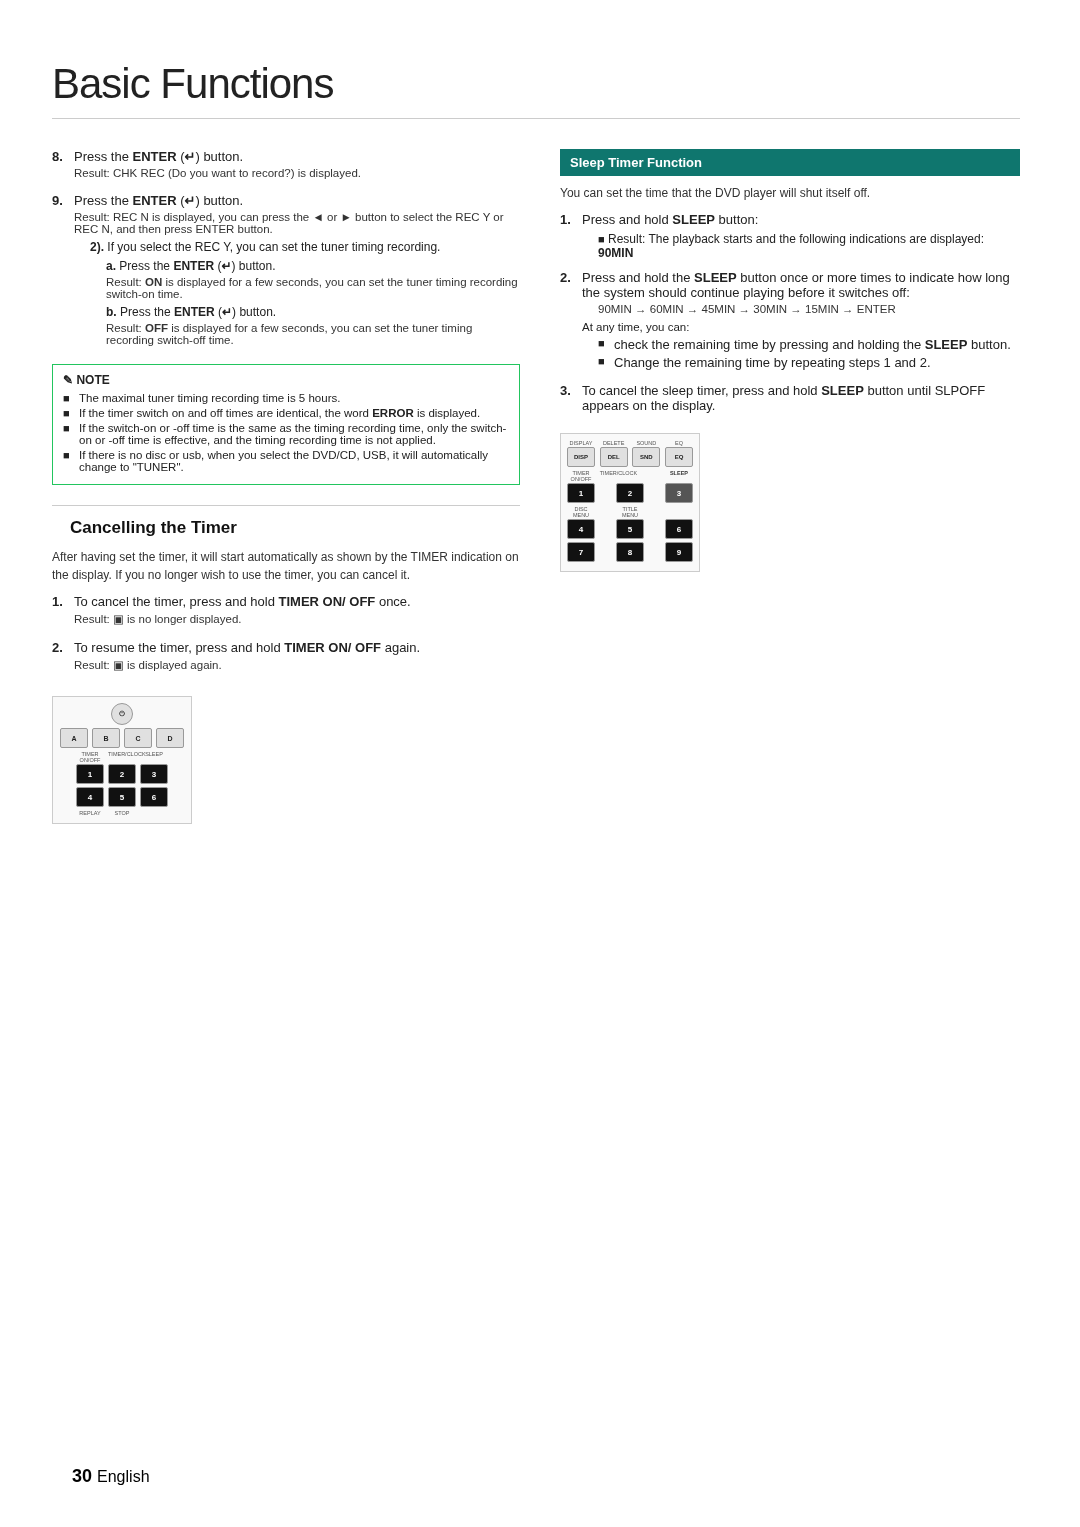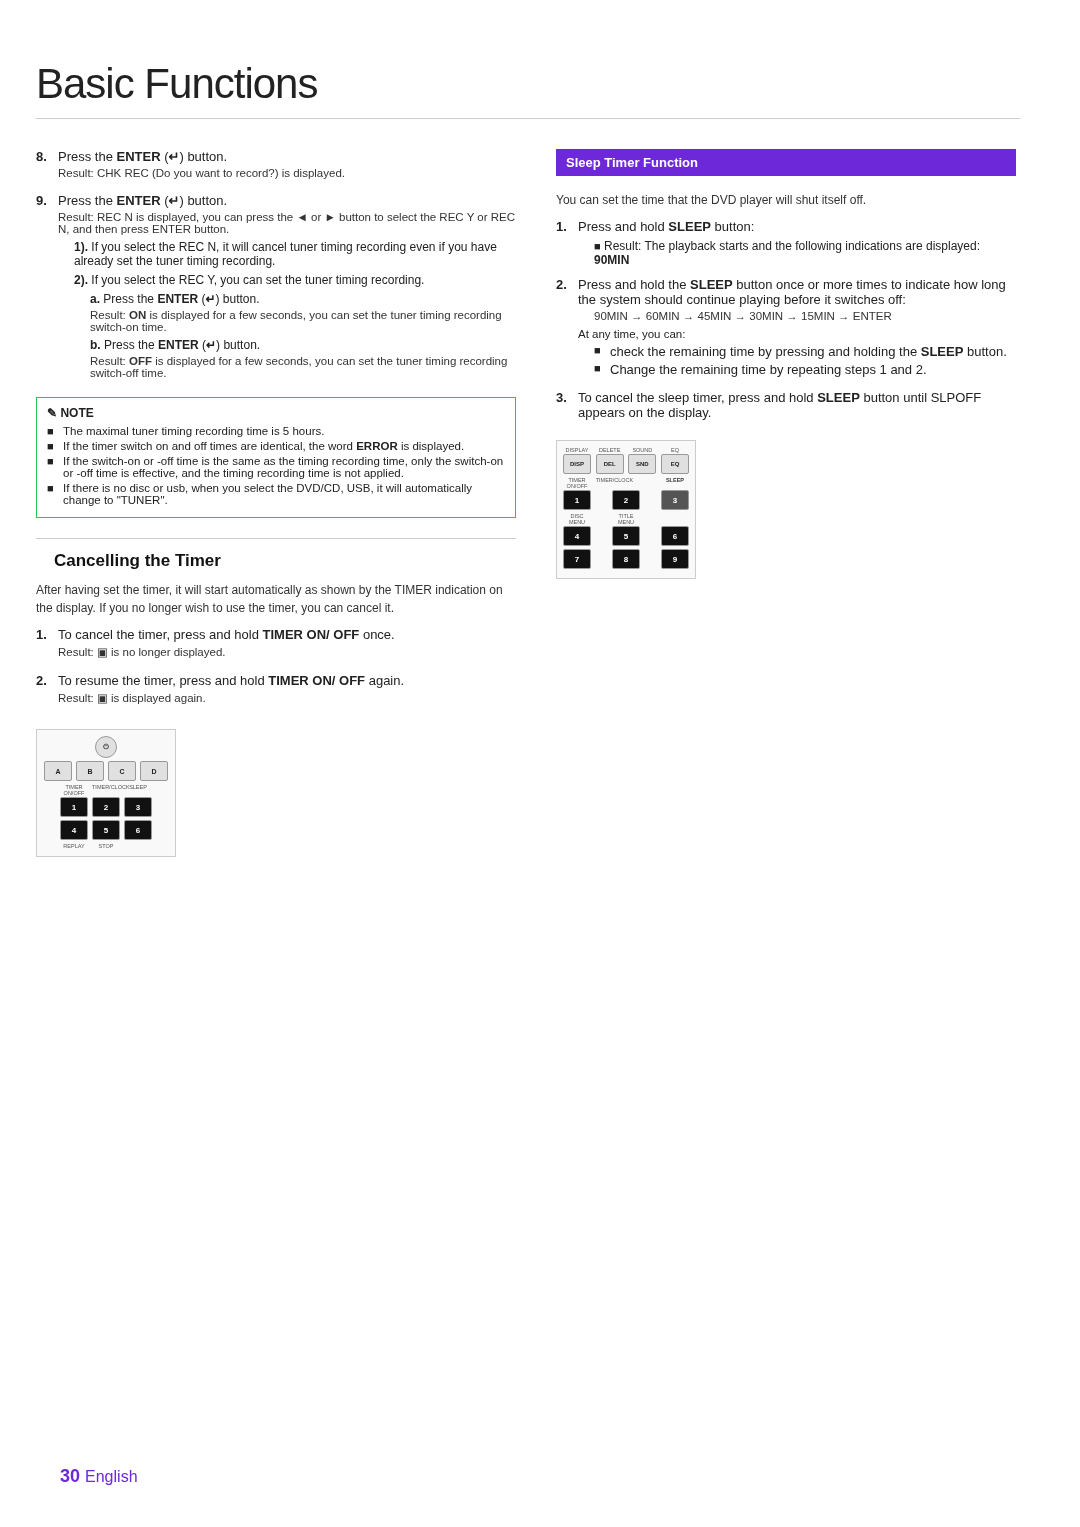--- a/index.html
+++ b/index.html
@@ -9,21 +9,21 @@
       background: #fff;
       font-family: Arial, Helvetica, sans-serif;
       font-size: 13px;
       color: #222;
       position: relative;
     }
 
     .page-container {
       width: 1080px;
       min-height: 1527px;
-      padding: 60px 60px 80px 36px;
+      padding: 60px 60px 80px 52px;
       position: relative;
     }
 
     
     .page-title {
       font-size: 42px;
       font-weight: 300;
       color: #222;
       margin-bottom: 30px;
       border-bottom: 1px solid #ccc;
@@ -42,26 +42,26 @@
       max-width: 480px;
     }
 
     .col-right {
       flex: 1;
       max-width: 460px;
     }
 
     
     .section-heading {
-      background: #6d28d9;
+      background: #0f766e;
       color: #fff;
       font-size: 13px;
       font-weight: bold;
       padding: 6px 10px;
-      margin-bottom: 15px;
+      margin-bottom: 8px;
     }
 
     
     .step {
       margin-bottom: 10px;
       display: flex;
       gap: 6px;
     }
     .step-num {
       font-weight: bold;
@@ -147,24 +147,24 @@
     .arrow-seq {
       font-size: 11.5px;
       margin: 3px 0 6px 16px;
       color: #333;
     }
 
     
     .page-number {
       position: absolute;
       bottom: 40px;
-      left: 60px;
+      left: 72px;
       font-size: 18px;
       font-weight: bold;
-      color: #6d28d9;
+      color: #000000;
     }
 
     .page-number-lang {
       font-weight: normal;
       font-size: 16px;
     }
 
     
     .remote-right {
       margin-top: 20px;
@@ -250,23 +250,20 @@
       <div class="step">
         <span class="step-num"><strong>9.</strong></span>
         <div class="step-content">
           <span>Press the <strong>ENTER</strong> (<strong>↵</strong>) button.</span>
           <div class="result-line">
             <span class="result-label">Result:</span>
             <span> REC N is displayed, you can press the ◄ or ► button to select the REC Y  or REC N, and then press ENTER button.</span>
           </div>
 
           
-          <div class="sub-step indent-1">
-            <strong>1).</strong> If you select the REC N, it will cancel tuner timing recording even if you have already set the tuner timing recording.
-          </div>
 
           
           <div class="sub-step indent-1">
             <strong>2).</strong> If you select the REC Y, you can set the tuner timing recording.
             
             <div class="sub-step indent-1">
               <strong>a.</strong> Press the <strong>ENTER</strong> (<strong>↵</strong>) button.
               <div class="result-line">
                 <span class="result-label">Result:</span>
                 <span> <strong>ON</strong> is displayed for a few seconds, you can set the tuner timing recording switch-on time.</span>

